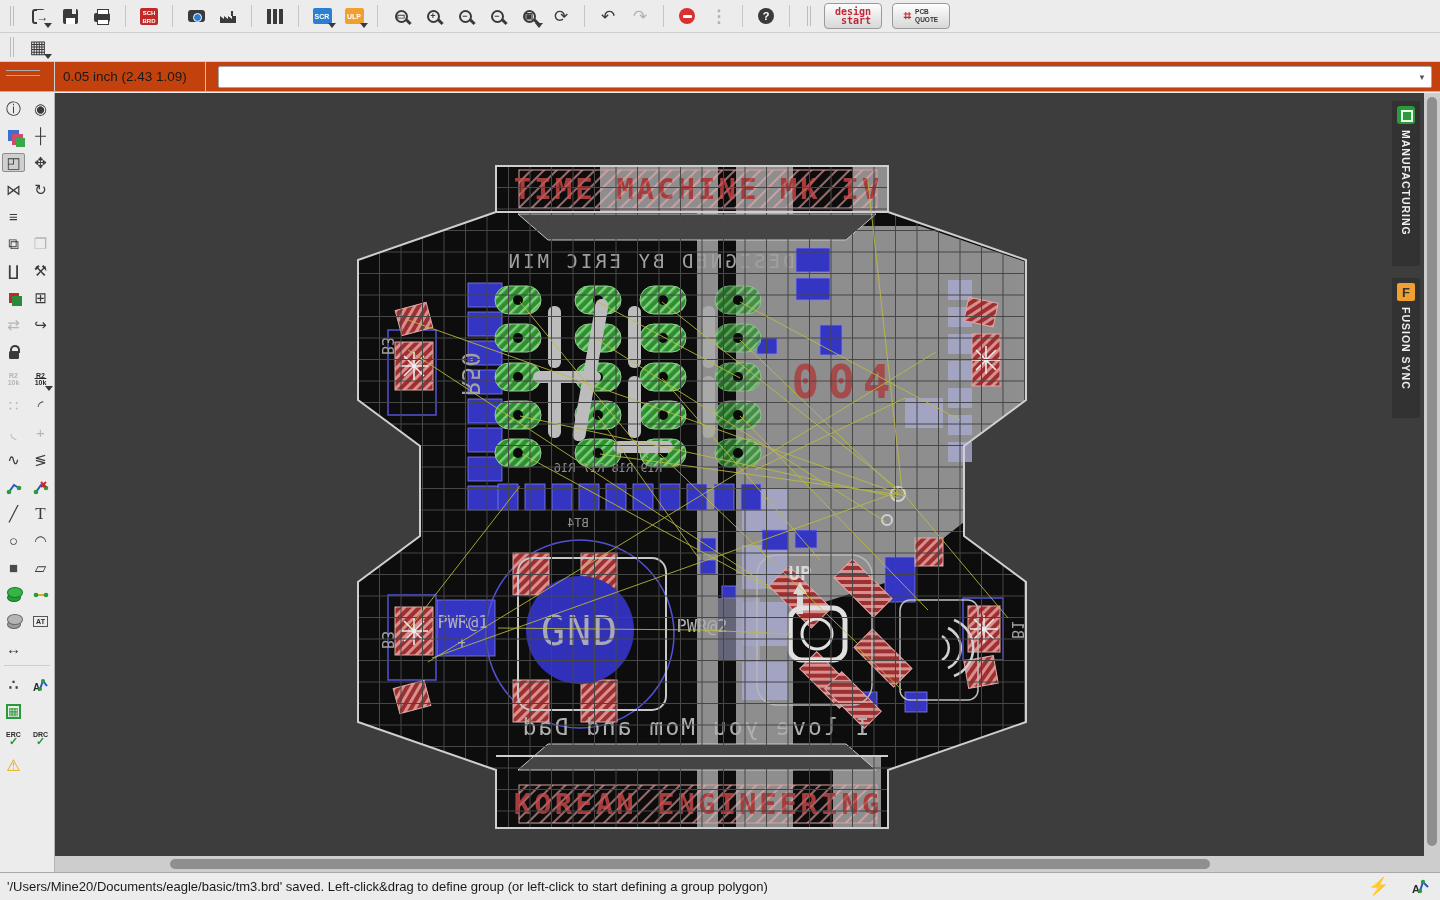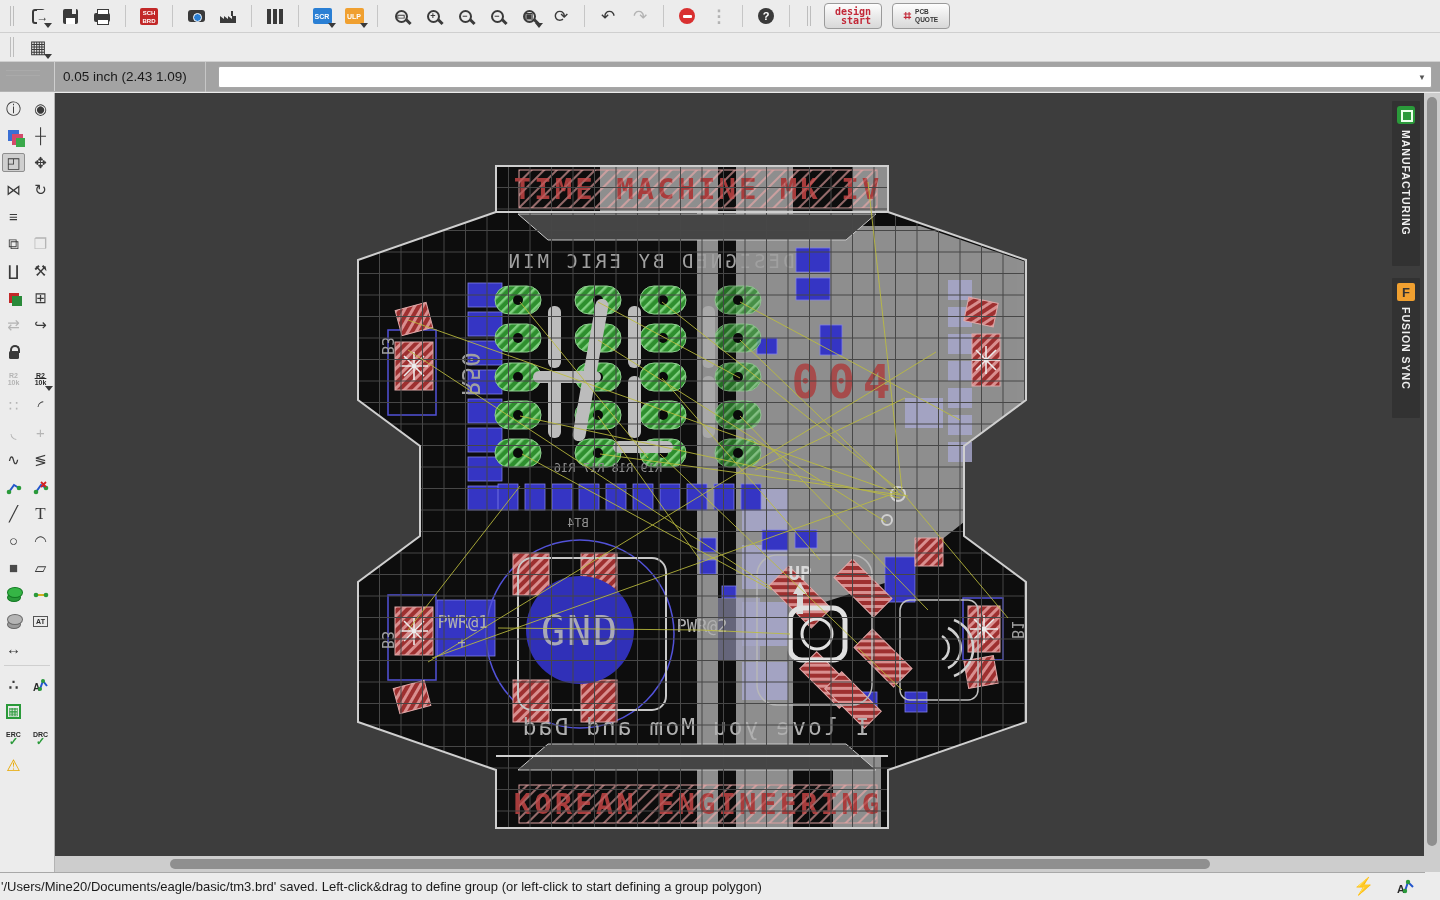--- a/index.html
+++ b/index.html
@@ -46,21 +46,21 @@
   .i-help { width:16px; height:16px; border-radius:50%; background:#3a3a3a; color:#fff; font-size:11px;
             font-weight:bold; display:flex; align-items:center; justify-content:center; }
   .linkbtn { height:26px; min-width:58px; margin:0 5px; border:1px solid #9a9a9a; border-radius:4px;
              background:linear-gradient(#fdfdfd,#d8d8d8); display:flex; align-items:center; justify-content:center; gap:4px; padding:0 6px;}
   .dl-txt { font-family:"DejaVu Sans Mono", monospace; font-size:10px; font-weight:bold; color:#c22838; line-height:9px; text-align:right;}
   .pq-icon { color:#c22838; font-size:13px; font-weight:bold; }
   .pq-txt { font-size:6.5px; font-weight:bold; color:#333; line-height:8px; }
   .i-grid { width:17px; height:16px; color:#3a3a3a; font-size:18px; line-height:16px; }
 
   
-  #coordrow { height:30px; display:flex; align-items:center; background:#a3a3a3; border-bottom:1px solid #b3b3b3; }
+  #coordrow { height:30px; display:flex; align-items:center; background:#c2410c; border-bottom:1px solid #b3b3b3; }
   #coord-grip { width:55px; align-self:stretch; border-right:1px solid #cfcfcf; position:relative;}
   #coord-grip::before{content:""; position:absolute; left:6px; right:14px; top:8px; height:1px; background:#aaa; box-shadow:0 5px 0 #aaa;}
   #coord-text { width:150px; font-size:13.5px; color:#1a1a1a; padding-left:8px; }
   #coord-div { width:1px; height:30px; background:#c6c6c6; margin-right:12px;}
   #cmdbox { flex:1; height:22px; margin-right:8px; background:#fff; border:1px solid #a6a6a6; border-radius:2px;
             position:relative; font-size:12px; padding:2px 18px 2px 5px; color:#222;}
   #cmdbox .arr { position:absolute; right:5px; top:6px; font-size:8px; color:#555; }
 
   
   #sidebar { position:absolute; left:0; top:93px; width:55px; bottom:28px; background:#ececec;
@@ -107,23 +107,23 @@
            display:flex; align-items:center; justify-content:center; border-radius:2px;}
 
   
   #vscroll { position:absolute; right:0; top:0; bottom:16px; width:16px; background:#cdcdcd; }
   #vthumb { position:absolute; left:3px; right:3px; top:4px; bottom:10px; background:#8f8f8f; border-radius:5px; }
   #hscroll { position:absolute; left:0; right:16px; bottom:0; height:16px; background:#cdcdcd; }
   #hthumb { position:absolute; left:115px; width:1040px; top:3px; height:10px; background:#8f8f8f; border-radius:5px; }
   #corner { position:absolute; right:0; bottom:0; width:16px; height:16px; background:#cdcdcd; }
 
   
-  #statusbar { position:absolute; left:0; right:15px; bottom:0; height:28px; background:#ececec;
+  #statusbar { position:absolute; left:0; right:0; bottom:0; height:28px; background:#ececec;
                border-top:1px solid #a8a8a8; display:flex; align-items:center; font-size:13px; color:#1a1a1a;
-               padding-left:1px; }
+               padding-left:7px; }
   #status-icons { position:absolute; right:10px; display:flex; gap:22px; align-items:center;}
   .bolt { color:#6db33f; font-size:17px; }
 </style>
 </head>
 <body>
 
 <div id="toolbar1" class="tb">
   <div class="grip"></div>
   <div class="tbtn">
       <span class="i-exit"></span>

